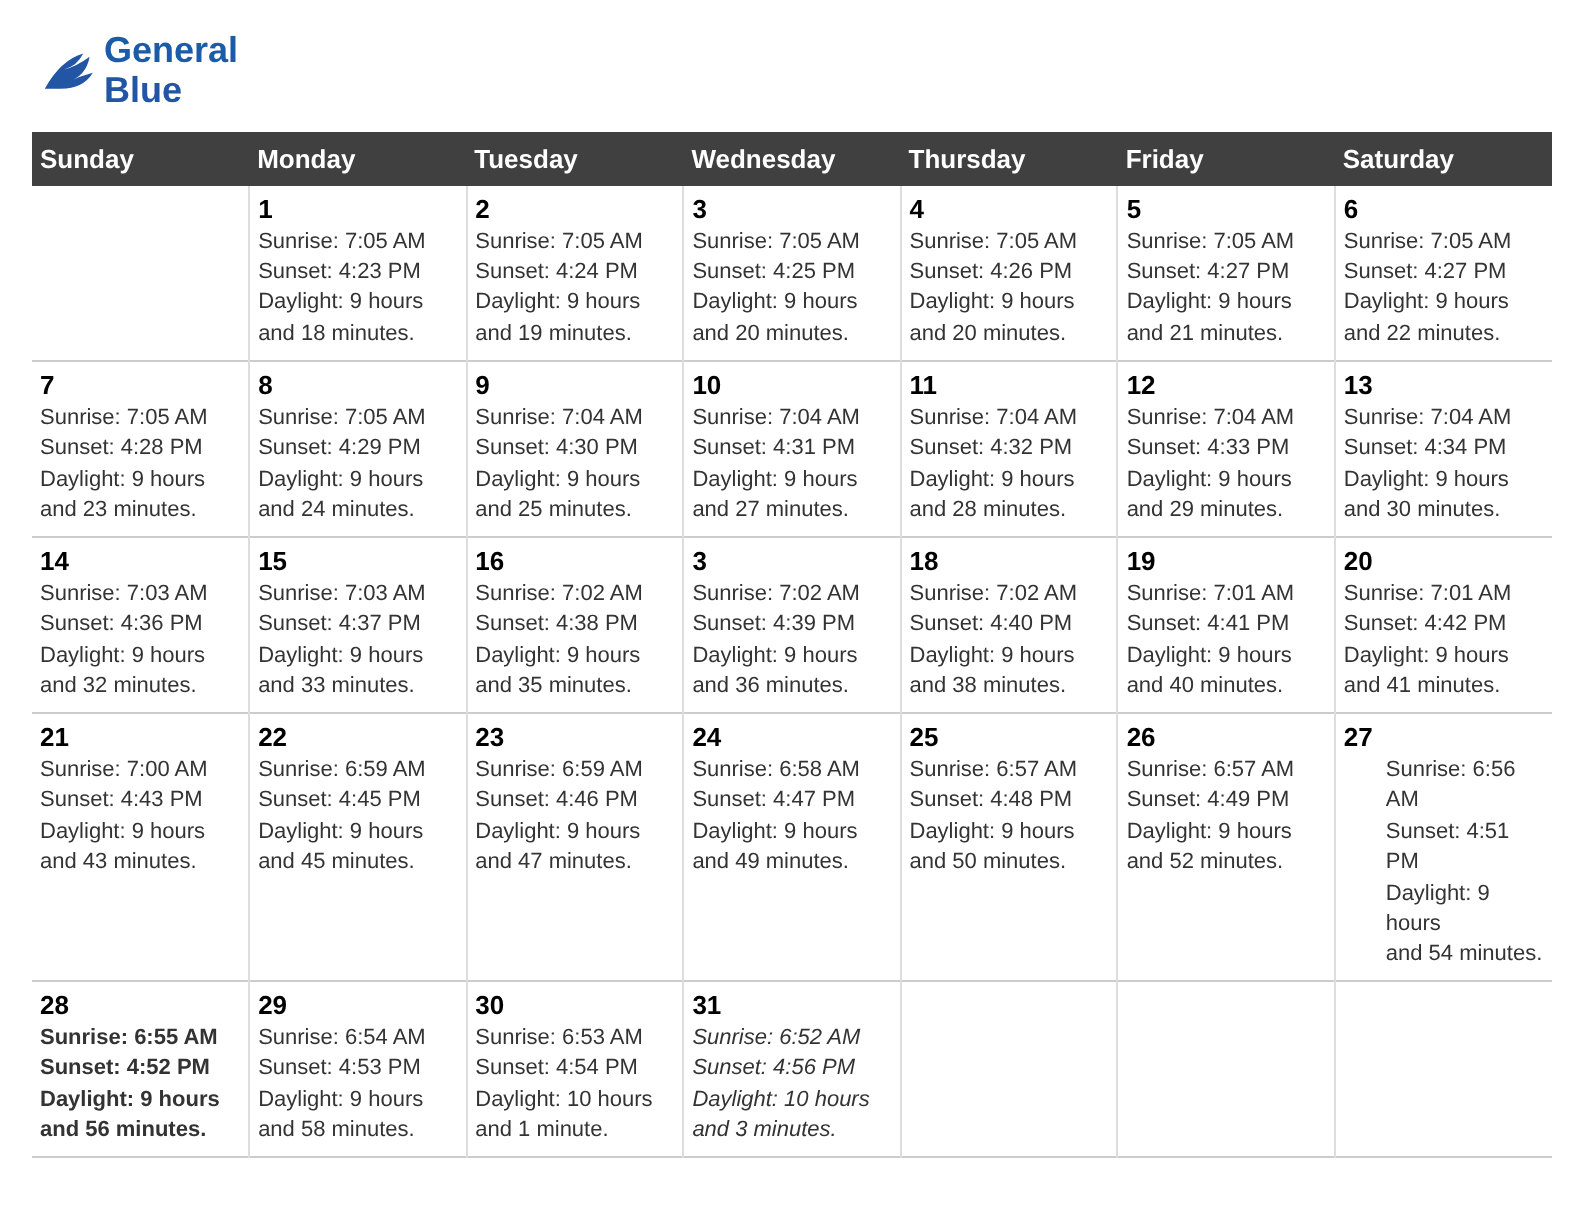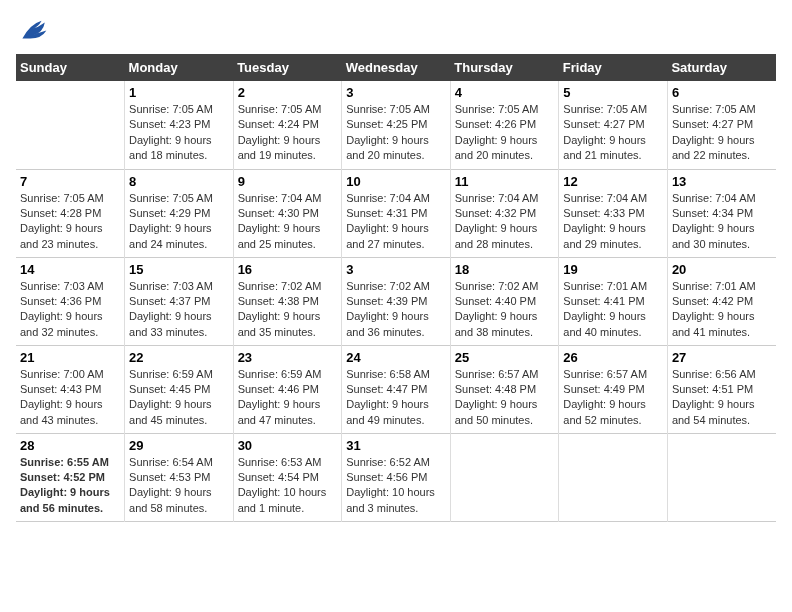--- a/index.html
+++ b/index.html
@@ -88,20 +88,24 @@
     }
   </style>
 </head>
 <body>
 
 <div class="header">
   <div class="logo">
     <svg class="logo-bird" viewBox="0 0 40 35">
       <path d="M8 28 Q18 10 32 6 Q28 14 20 16 Q28 14 36 8 Q34 20 22 24 Q30 20 38 18 Q32 28 18 28Z" fill="#2255a4"></path>
     </svg>
+    <div class="logo-text">
+      <div><span>General</span></div>
+      <div style="color:#2255a4;">Blue</div>
+    </div>
   </div>
   <div class="title-block">
     <div class="month-title"></div>
     <div class="subtitle"></div>
   </div>
 </div>
 
 <table>
   <thead>
     <tr>
@@ -300,21 +304,21 @@
         </td>
         <td>
           <span class="day-num">26</span>
           <div class="day-info" style="white-space: pre-line;">Sunrise: 6:57 AM
 Sunset: 4:49 PM
 Daylight: 9 hours
 and 52 minutes.</div>
         </td>
         <td>
           <span class="day-num">27</span>
-          <div class="day-info" style="white-space: pre-line;">Sunrise: 6:56 AM
+          <div class="day-info" style="white-space: pre-line; margin-left: 21px;">Sunrise: 6:56 AM
 Sunset: 4:51 PM
 Daylight: 9 hours
 and 54 minutes.</div>
         </td>
       </tr>
       <tr class="week-row">
         <td>
           <span class="day-num">28</span>
           <div class="day-info" style="white-space: pre-line; font-weight: bold;">Sunrise: 6:55 AM
 Sunset: 4:52 PM
@@ -330,21 +334,21 @@
         </td>
         <td>
           <span class="day-num">30</span>
           <div class="day-info" style="white-space: pre-line;">Sunrise: 6:53 AM
 Sunset: 4:54 PM
 Daylight: 10 hours
 and 1 minute.</div>
         </td>
         <td>
           <span class="day-num">31</span>
-          <div class="day-info" style="white-space: pre-line;">Sunrise: 6:52 AM
+          <div class="day-info" style="white-space: pre-line; font-style: italic;">Sunrise: 6:52 AM
 Sunset: 4:56 PM
 Daylight: 10 hours
 and 3 minutes.</div>
         </td>
         <td></td>
         <td></td>
         <td></td>
       </tr>
     </tbody>
 </table>

